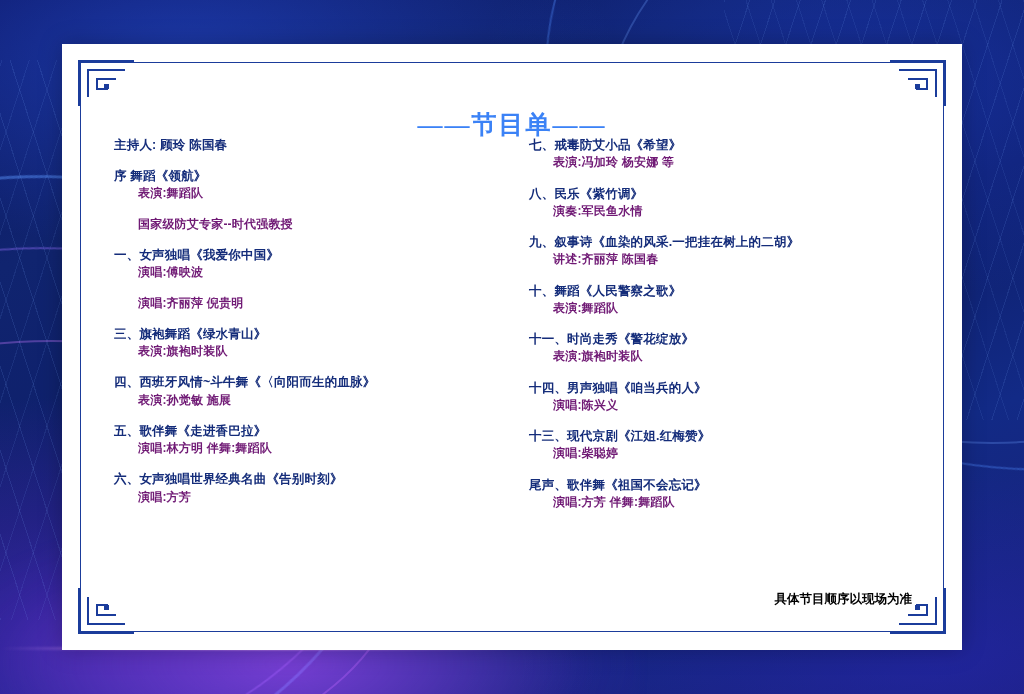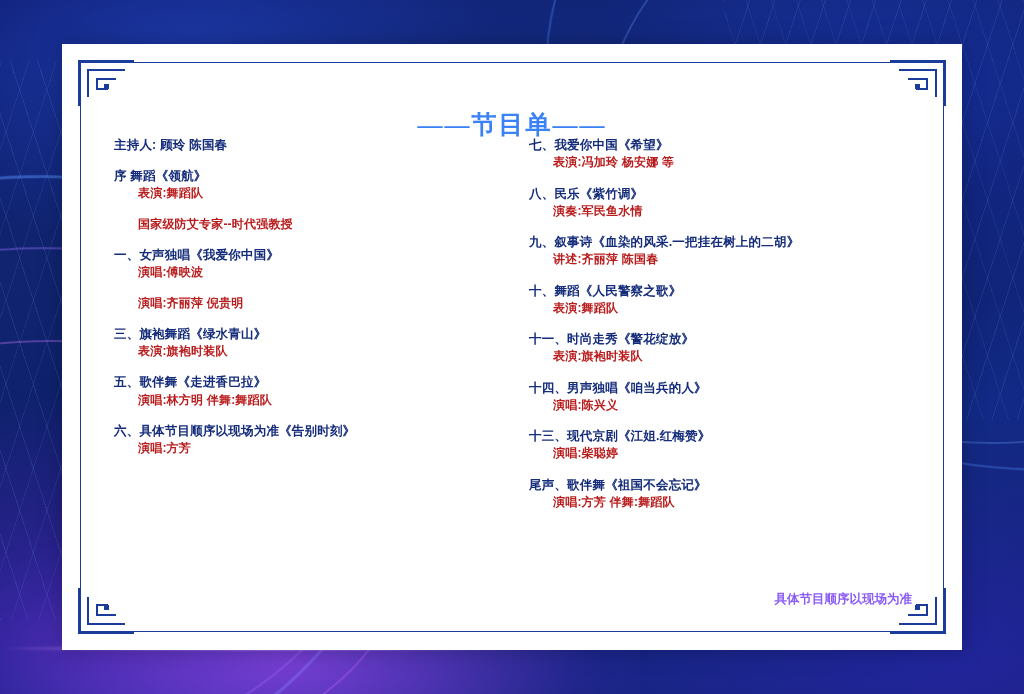--- a/index.html
+++ b/index.html
@@ -148,32 +148,32 @@
   .entry .line1 {
     font-size: 12.5px;
     font-weight: bold;
     color: #142c7a;
     line-height: 1.45;
     letter-spacing: 0.2px;
   }
   .entry .line2 {
     font-size: 12px;
     font-weight: bold;
-    color: #b91c1c;
+    color: #701a75;
     line-height: 1.45;
     padding-left: 24px;
     letter-spacing: 0.2px;
   }
   .footnote {
     position: absolute;
     right: 50px;
     bottom: 42px;
     font-size: 12.5px;
     font-weight: bold;
-    color: #8b5cf6;
+    color: #000000;
     margin-top: 36px;
   }
 </style>
 </head>
 <body>
 
 <div class="stage">
   <div class="grid-mesh"></div>
   <div class="grid-mesh right"></div>
   <div class="swoosh sw1"></div>
@@ -248,32 +248,36 @@
           <div class="line2">演唱:傅映波</div>
         </div>
         <div class="entry">
           <div class="line2">演唱:齐丽萍 倪贵明</div>
         </div>
         <div class="entry">
           <div class="line1">三、旗袍舞蹈《绿水青山》</div>
           <div class="line2">表演:旗袍时装队</div>
         </div>
         <div class="entry">
+          <div class="line1">四、西班牙风情~斗牛舞《〈向阳而生的血脉》</div>
+          <div class="line2">表演:孙觉敏  施展</div>
+        </div>
+        <div class="entry">
           <div class="line1">五、歌伴舞《走进香巴拉》</div>
           <div class="line2">演唱:林方明 伴舞:舞蹈队</div>
         </div>
         <div class="entry">
-          <div class="line1">六、具体节目顺序以现场为准《告别时刻》</div>
+          <div class="line1">六、女声独唱世界经典名曲《告别时刻》</div>
           <div class="line2">演唱:方芳</div>
         </div>
       </div>
 
       <div class="col">
         <div class="entry">
-          <div class="line1">七、我爱你中国《希望》</div>
+          <div class="line1">七、戒毒防艾小品《希望》</div>
           <div class="line2">表演:冯加玲  杨安娜 等</div>
         </div>
         <div class="entry">
           <div class="line1">八、民乐《紫竹调》</div>
           <div class="line2">演奏:军民鱼水情</div>
         </div>
         <div class="entry">
           <div class="line1">九、叙事诗《血染的风采.一把挂在树上的二胡》</div>
           <div class="line2">讲述:齐丽萍 陈国春</div>
         </div>

